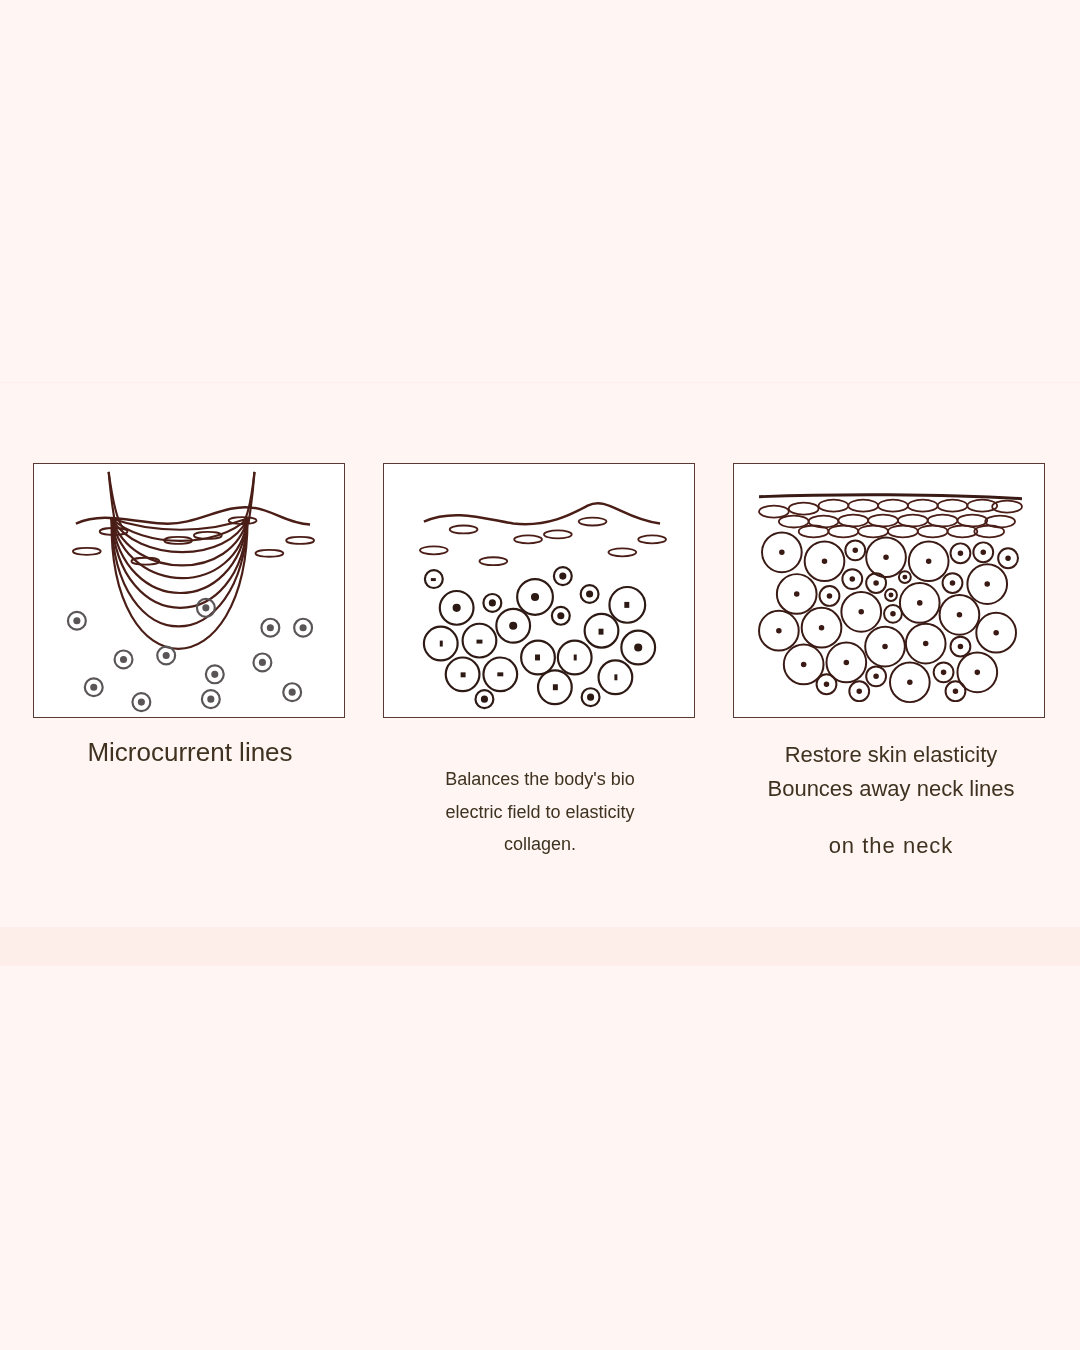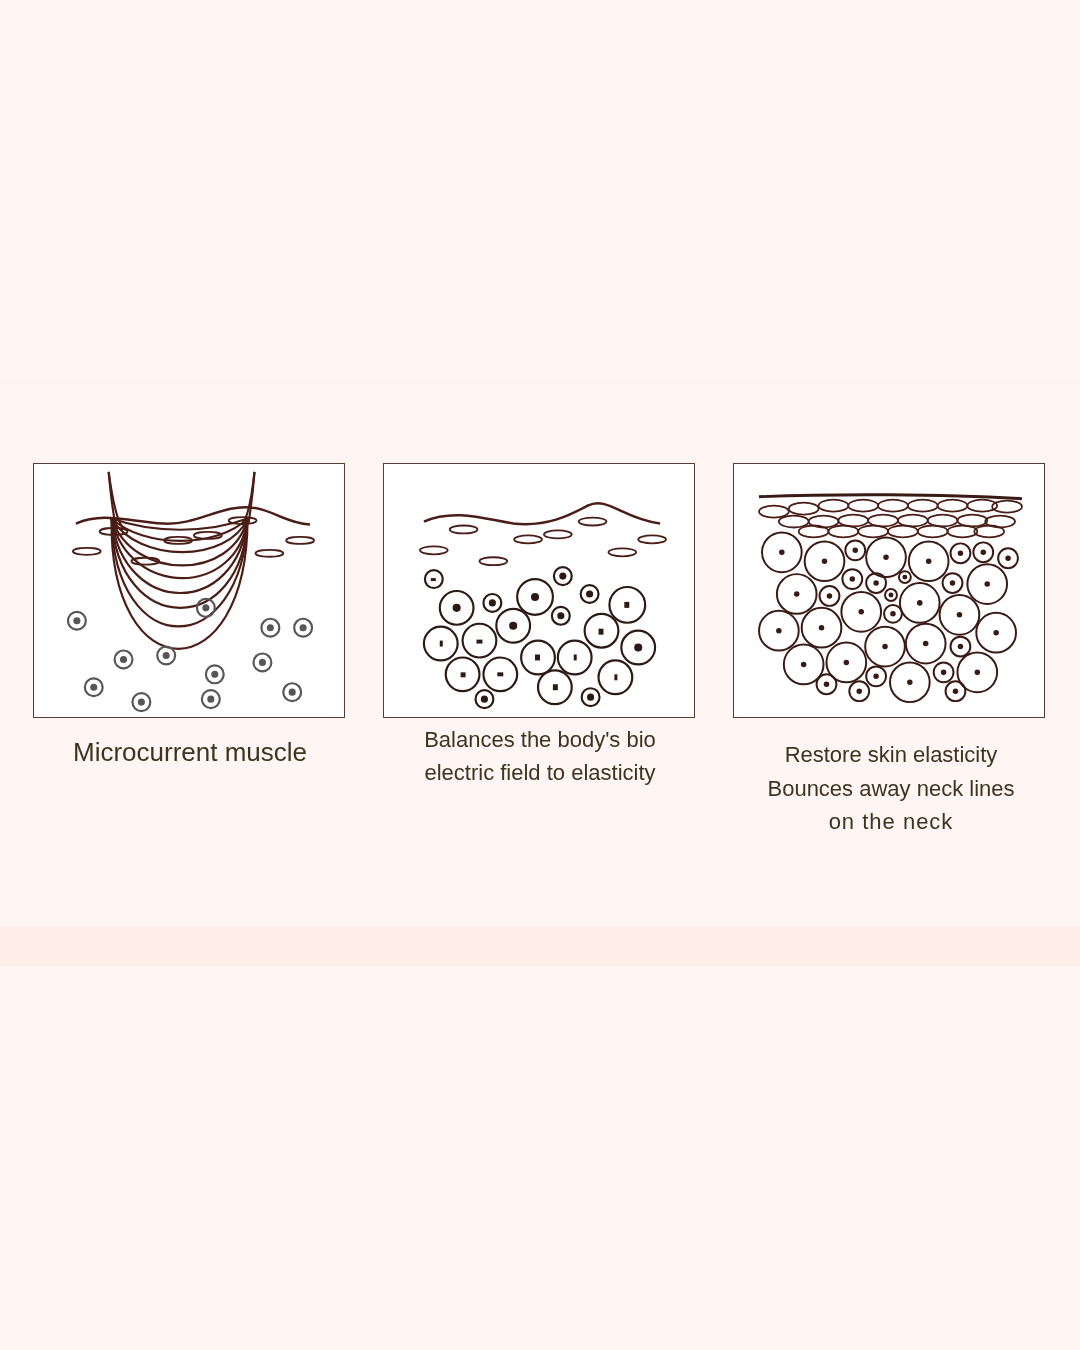--- a/index.html
+++ b/index.html
@@ -60,23 +60,23 @@
     .caption {
       position: absolute;
       width: 340px;
       text-align: center;
       color: #3f3220;
       font-size: 26px;
       line-height: 34.5px;
     }
     .caption div { white-space: nowrap; }
     #caption-1 { left: 20px; top: 735px; }
-    #caption-2 { left: 370px; top: 724px; font-size: 22px; line-height: 32.5px; }
+    #caption-2 { left: 370px; top: 763px; font-size: 18px; line-height: 32.5px; }
     #caption-3 { left: 721px; top: 738px; font-size: 22px; line-height: 33.5px; }
-    #caption-3 .l3 { letter-spacing: 1px; }
+    #caption-3 .l3 { letter-spacing: 1px; margin-top: 24px; }
   </style>
 </head>
 <body>
 
 <div class="band-top"></div>
 <div class="band-mid"></div>
 <div class="band-strip"></div>
 <div class="band-bottom"></div>
 
 <div class="panel" id="panel-1">
@@ -298,25 +298,26 @@
         <circle cx="93" cy="222" r="1.8" fill="#3a1a14"></circle>
       <circle cx="126" cy="229" r="10"></circle>
         <circle cx="126" cy="229" r="1.8" fill="#3a1a14"></circle>
       <circle cx="223" cy="229" r="10"></circle>
         <circle cx="223" cy="229" r="1.8" fill="#3a1a14"></circle>
     </g>
   </svg>
 </div>
 
 <div class="caption" id="caption-1">
-  <div>Microcurrent muscle</div>
+  <div>Microcurrent lines</div>
 </div>
 
 <div class="caption" id="caption-2">
   <div>Balances the body's bio</div>
   <div>electric field to elasticity</div>
+  <div>collagen.</div>
 </div>
 
 <div class="caption" id="caption-3">
   <div>Restore skin elasticity</div>
   <div>Bounces away neck lines</div>
   <div class="l3">on the neck</div>
 </div>
 
 </body></html>

